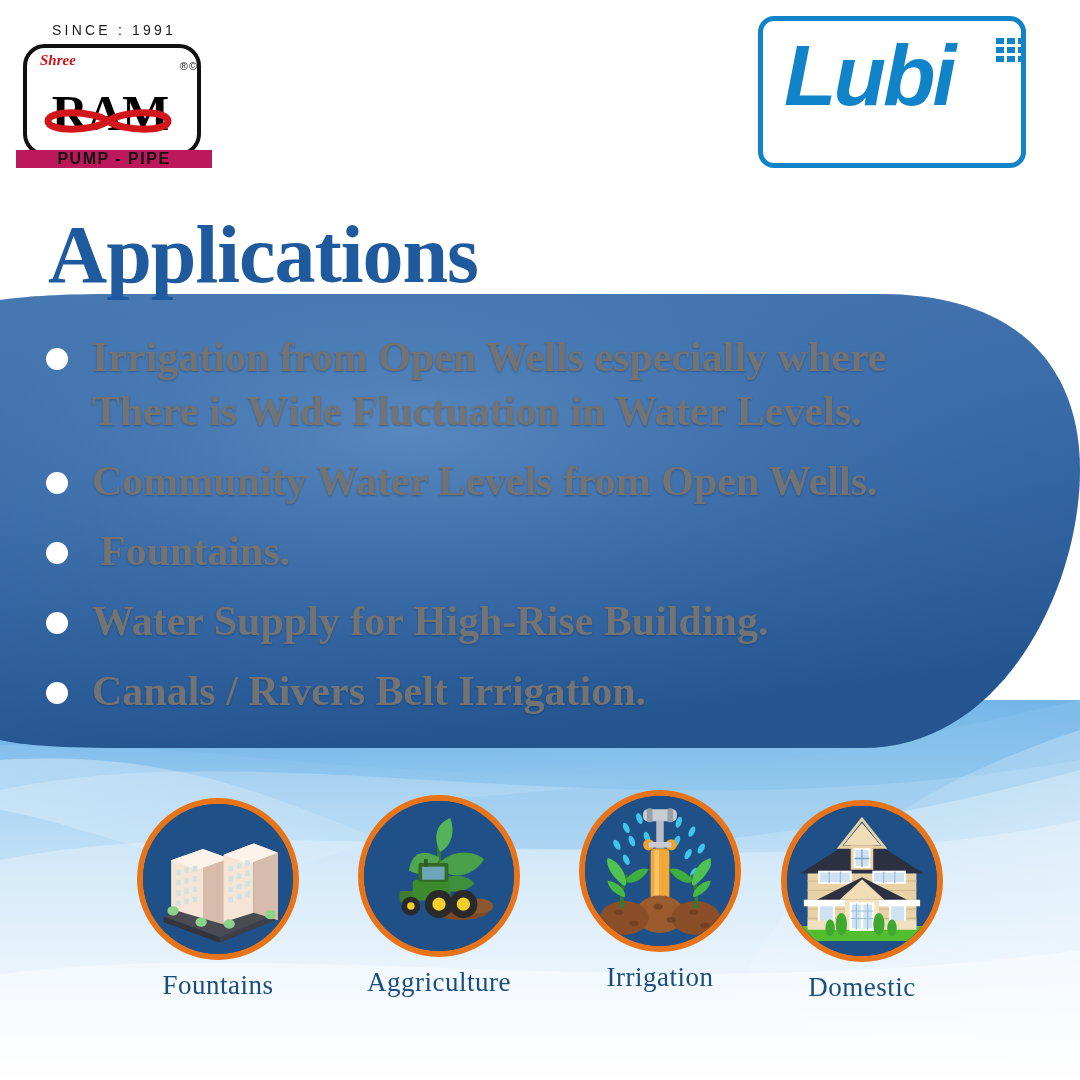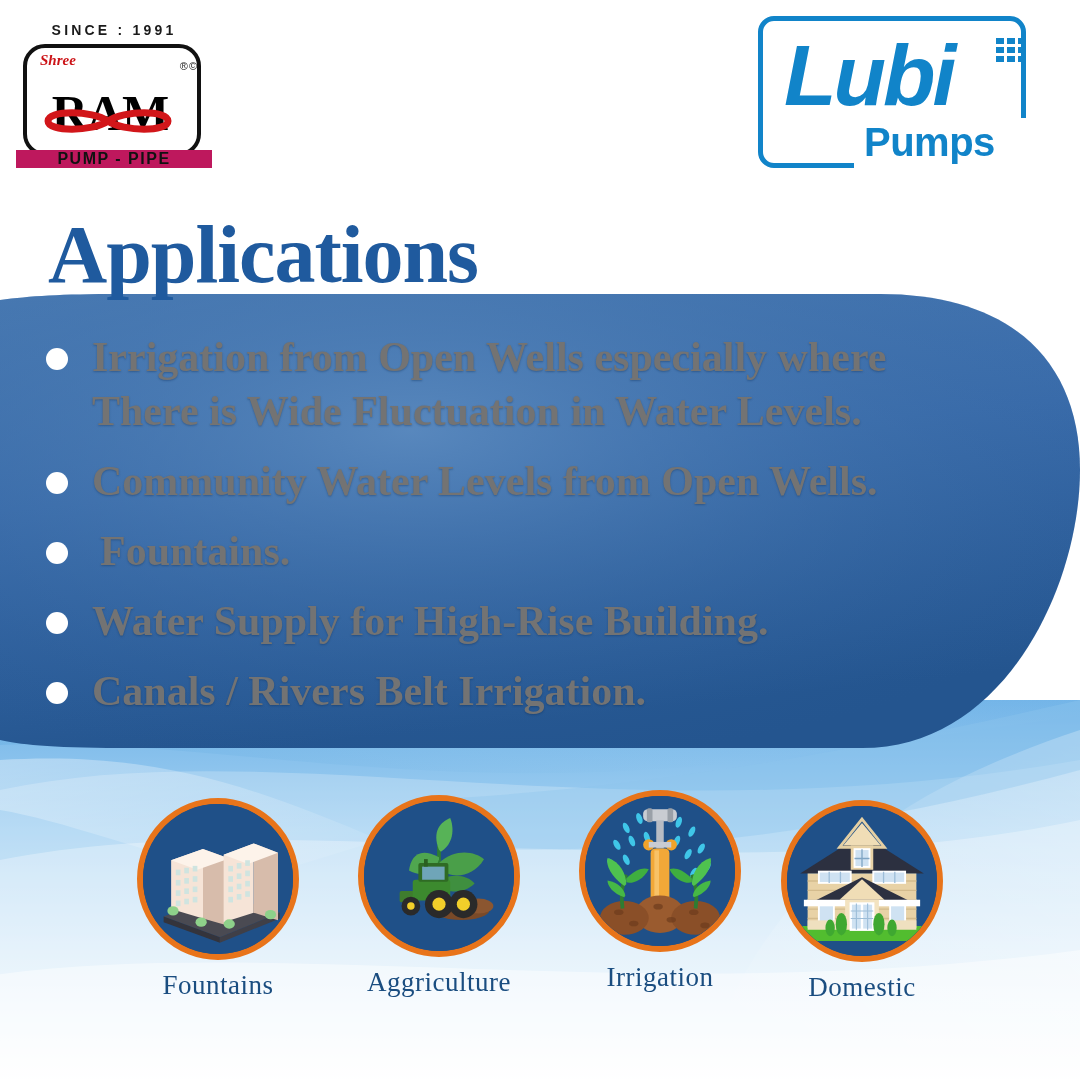--- a/index.html
+++ b/index.html
@@ -15,21 +15,21 @@
 
   
   .header{position:absolute;left:0;top:0;width:1080px;height:200px;z-index:5;}
 
   
   .ram-logo{
     position:absolute;left:16px;top:22px;width:196px;height:142px;
   }
   .ram-since{
     position:absolute;left:0;top:0;width:196px;text-align:center;
-    font-family:"Liberation Sans",sans-serif;font-weight:700;
+    font-family:"Liberation Sans",sans-serif;font-weight:400;
     font-size:14px;letter-spacing:3.2px;color:#1a1a1a;
   }
   .ram-box{
     position:absolute;left:7px;top:22px;width:178px;height:112px;
     border:4px solid #111;border-radius:22px;background:#fff;
     box-sizing:border-box;
   }
   .ram-shree{
     position:absolute;left:24px;top:30px;font-family:"Liberation Serif",serif;
     font-weight:700;font-style:italic;font-size:15px;color:#cc1418;
@@ -209,23 +209,20 @@
             <rect x="11" y="0" width="8" height="6"></rect>
             <rect x="22" y="0" width="8" height="6"></rect>
           <rect x="0" y="9" width="8" height="6"></rect>
             <rect x="11" y="9" width="8" height="6"></rect>
             <rect x="22" y="9" width="8" height="6"></rect>
           <rect x="0" y="18" width="8" height="6"></rect>
             <rect x="11" y="18" width="8" height="6"></rect>
             <rect x="22" y="18" width="8" height="6"></rect>
         </g>
       </svg>
-      <div class="lubi-pumps-wrap">
-        <div class="lubi-pumps">Pumps</div>
-      </div>
     </div>
   </div>
 
   <div class="title">Applications</div>
 
   <ul class="bullets">
     <li class="bullet">
       <span class="dot"></span>
       <span class="btext">Irrigation from Open Wells especially where There is Wide Fluctuation in Water Levels.</span>
     </li>

